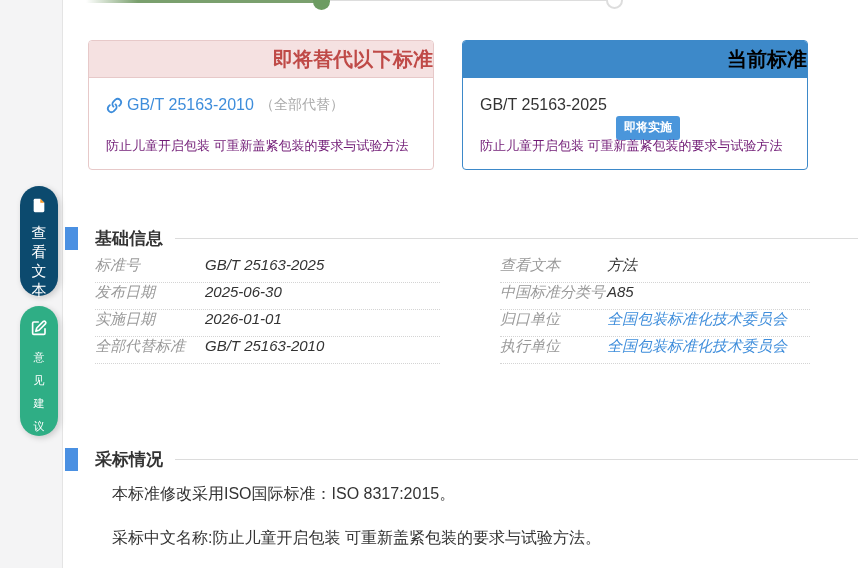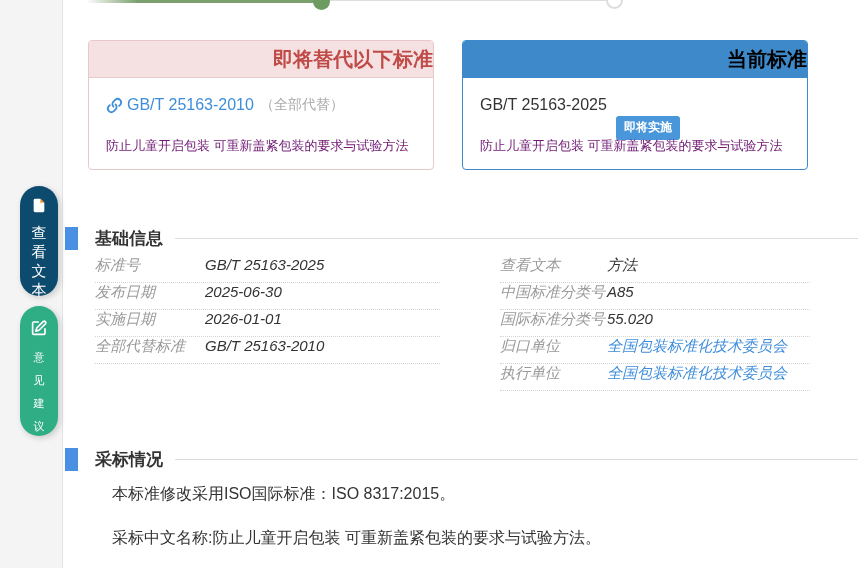--- a/index.html
+++ b/index.html
@@ -184,24 +184,20 @@
   <div class="info-col-right">
     <div class="info-row">
       <span class="label">查看文本</span>
       <span class="value">方法</span>
     </div>
     <div class="info-row">
       <span class="label">中国标准分类号</span>
       <span class="value">A85</span>
     </div>
     <div class="info-row">
-      <span class="label">国际标准分类号</span>
-      <span class="value">55.020</span>
-    </div>
-    <div class="info-row">
       <span class="label">归口单位</span>
       <a class="value link">全国包装标准化技术委员会</a>
     </div>
     <div class="info-row">
       <span class="label">执行单位</span>
       <a class="value link">全国包装标准化技术委员会</a>
     </div>
   </div>
 </div>
 

